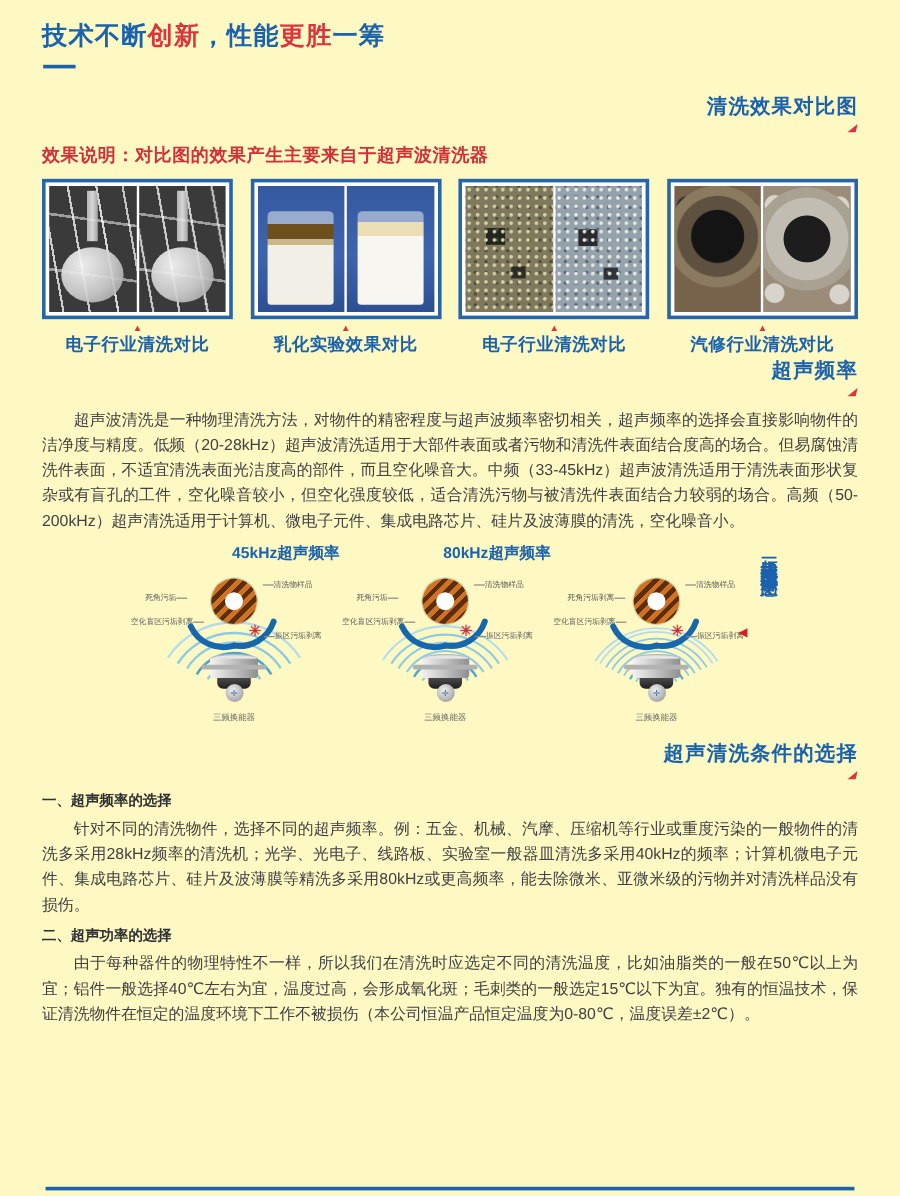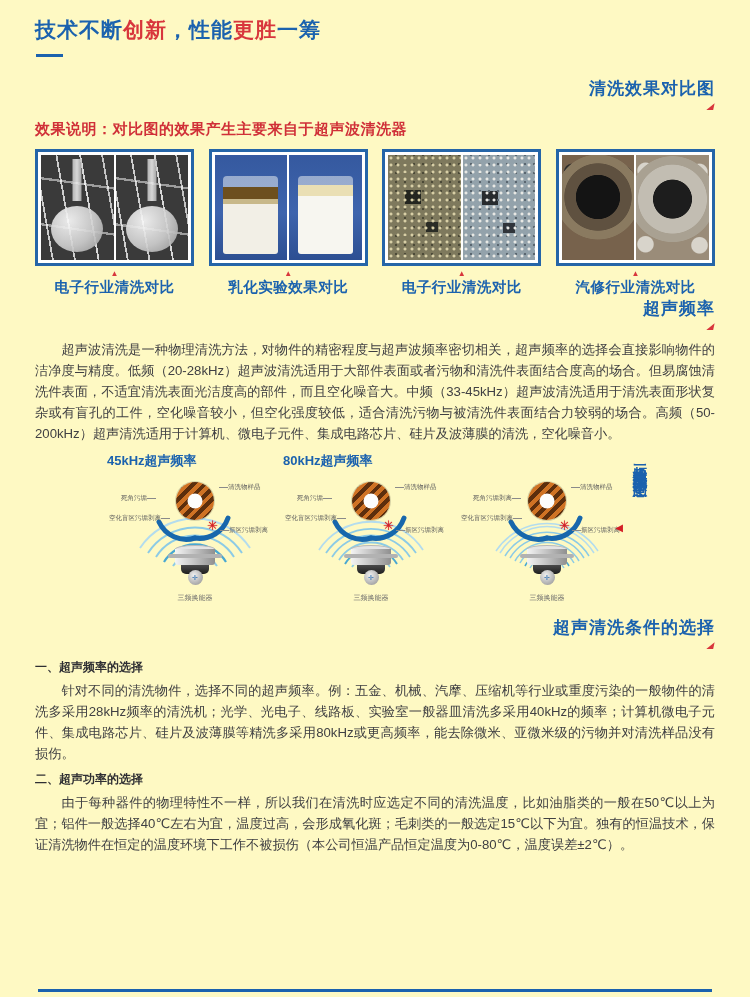--- a/index.html
+++ b/index.html
@@ -71,21 +71,21 @@
 
   
   .freq { margin-top:0; }
   .freq .para { margin-top:6px; }
   .freq .para + .para { margin-top:0; }
 
   
   .diagram-strip { position:relative; margin-top:8px; height:152px; }
   .dg-row { display:flex; margin-left:72px; width:528px; }
   .dg { position:relative; width:176px; height:152px; }
-  .dg-title { text-align:left; font-size:13px; font-weight:bold; color:#1b62ae; }
+  .dg-title { text-align:right; font-size:13px; font-weight:bold; color:#1b62ae; }
   .arcs { position:absolute; left:0; top:14px; }
   .donut { position:absolute; left:69px; top:30px; width:38px; height:38px; border-radius:50%;
         background:repeating-linear-gradient(135deg, #cf7224 0 4px, #5c2e0d 4px 8px); box-shadow:0 0 0 1px rgba(0,0,0,.15); }
   .donut .hole { position:absolute; left:50%; top:50%; width:15px; height:15px; transform:translate(-50%,-50%); border-radius:50%; background:#fdfdfd; }
   .star { position:absolute; left:100px; top:66px; color:#d41f26; font-size:13px; font-weight:bold; text-shadow:0 0 1px #d41f26; }
   .lbl { position:absolute; font-size:6.5px; color:#5c5c5c; white-space:nowrap; }
   .lead { display:inline-block; width:9px; height:1px; background:#8a8a8a; vertical-align:middle; }
   .l-sample { left:112px; top:31px; }
   .l-dead   { left:14px;  top:42px; text-align:right; }
   .l-blind  { left:2px;   top:62px; }

